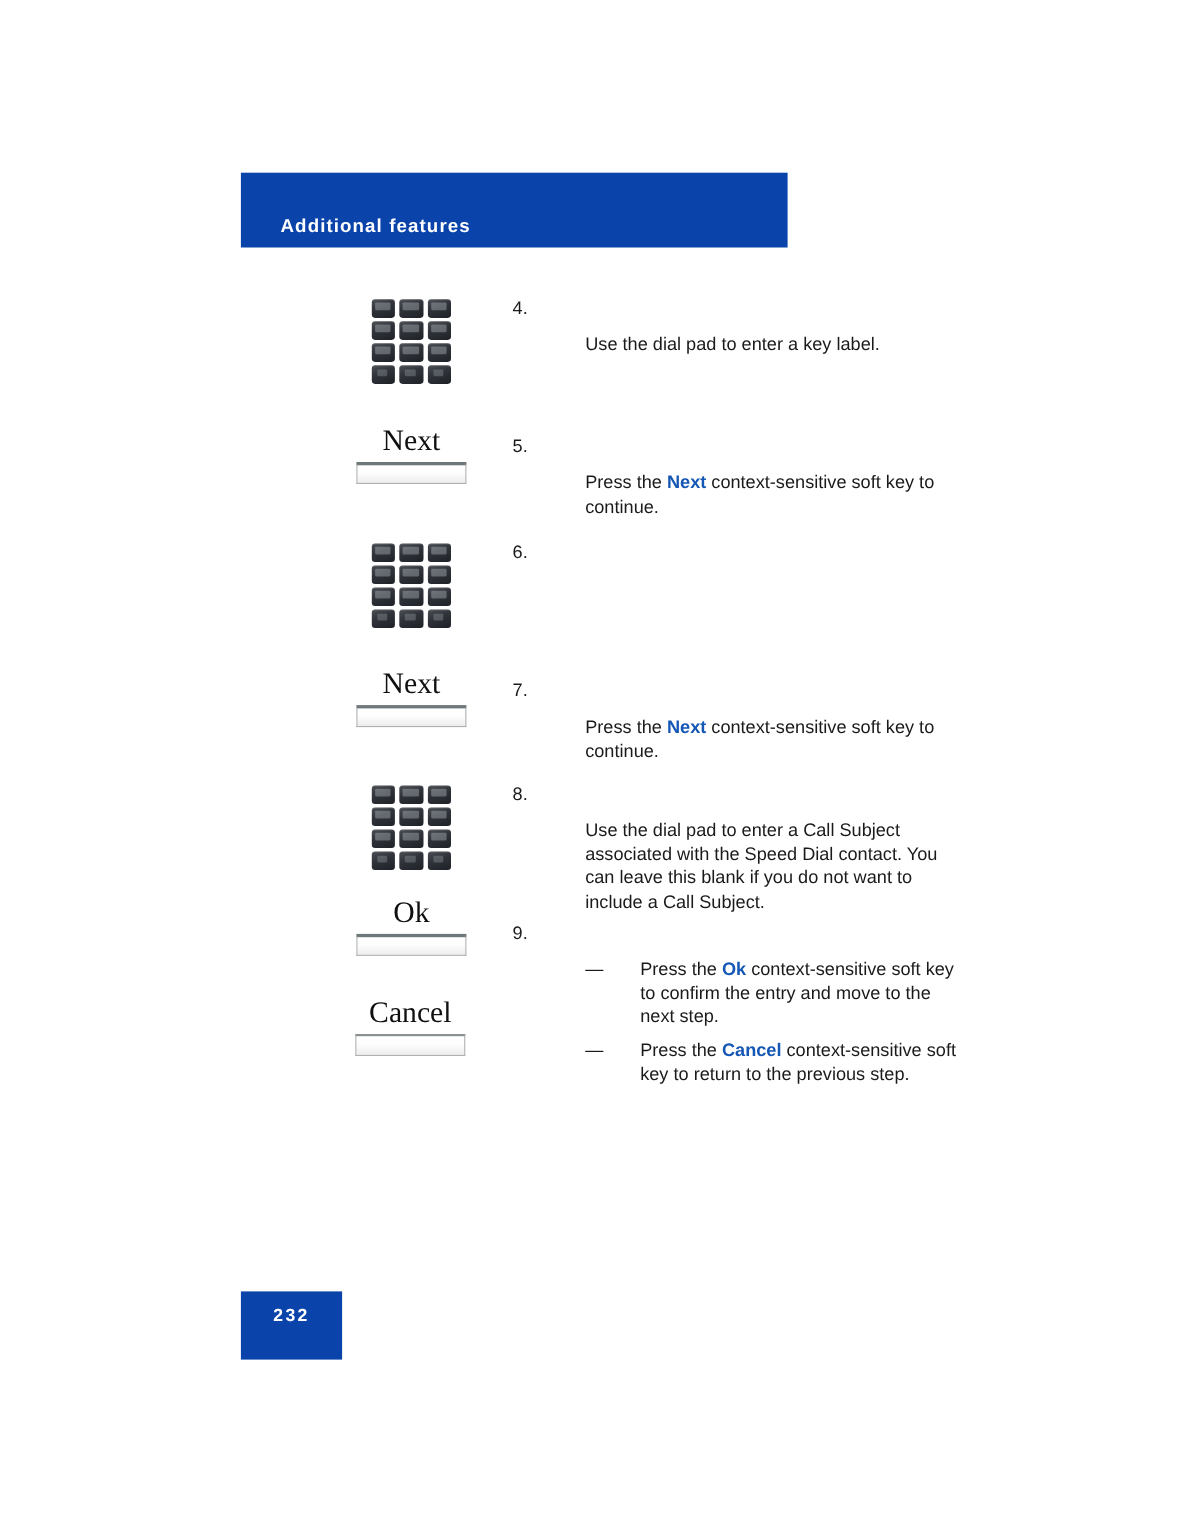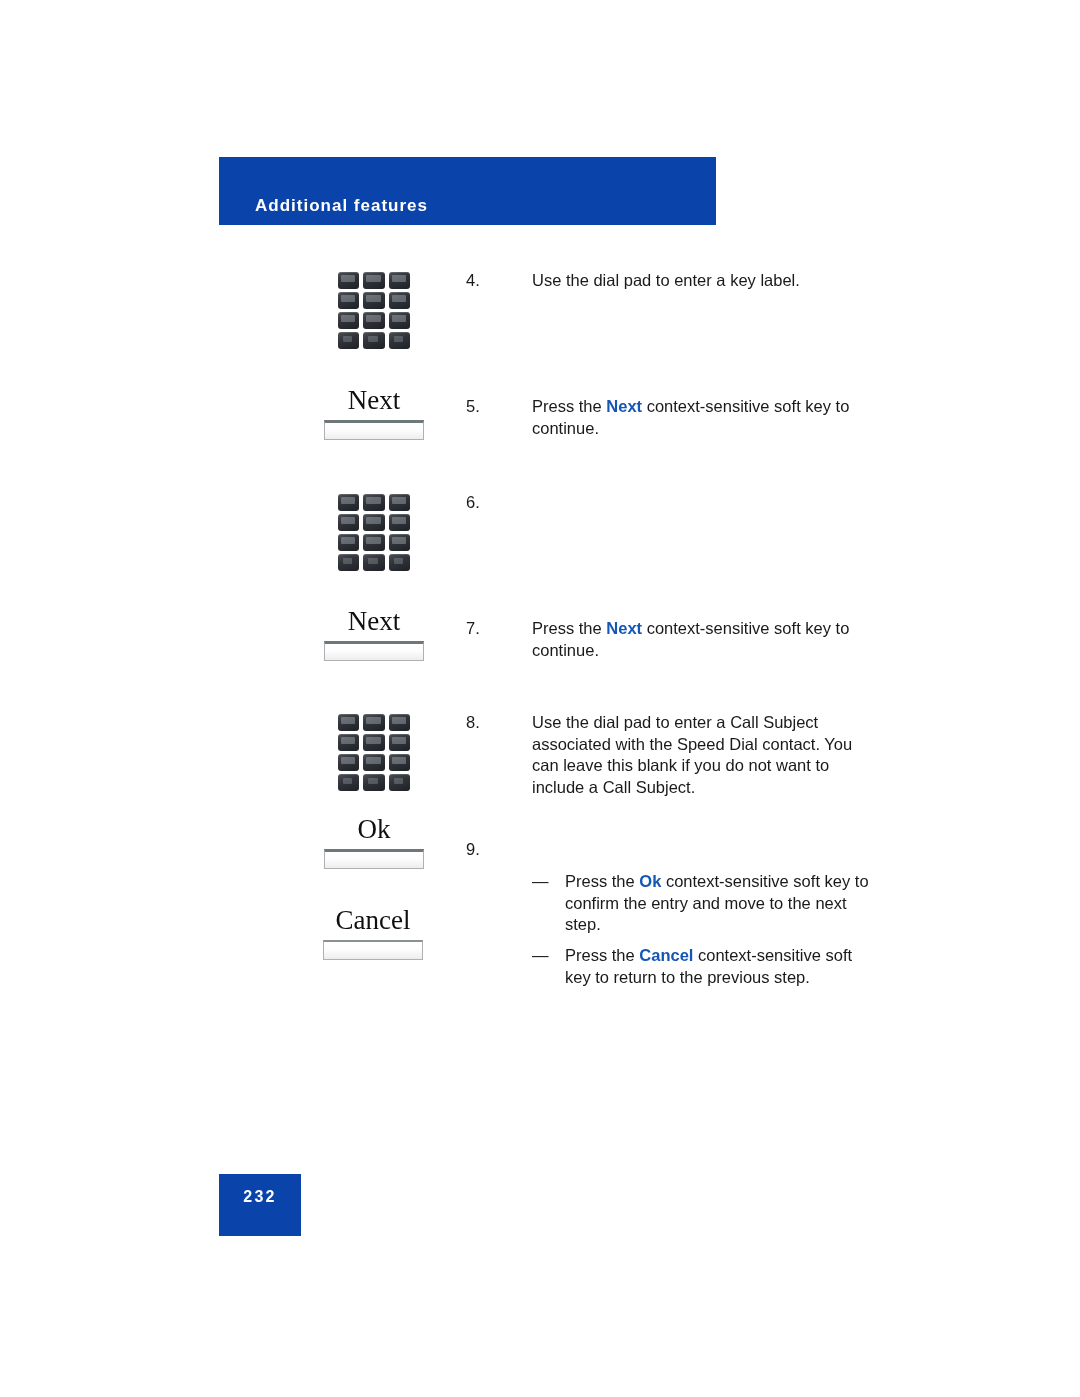--- a/index.html
+++ b/index.html
@@ -114,20 +114,21 @@
   .step .num {
     position: absolute;
     left: 0;
     top: 0;
     width: 40px;
     text-align: left;
   }
   .step .txt {
     display: block;
     margin-left: 66px;
+    margin-top: 33px;
   }
   .hl {
     color: #1557b5;
     font-weight: bold;
   }
 
   
   .subitem {
     position: absolute;
     left: 532px;
@@ -137,29 +138,29 @@
     line-height: 21.5px;
   }
   .subitem .dash {
     position: absolute;
     left: 0;
     top: 0;
     width: 30px;
   }
   .subitem .txt {
     display: block;
-    margin-left: 33px;
+    margin-left: 50px;
   }
 
   
   #page-number-block {
     position: absolute;
     left: 219px;
     top: 1174px;
-    width: 82px;
+    width: 92px;
     height: 62px;
     background: #0a44ab;
   }
   #page-number {
     position: absolute;
     top: 14px;
     left: 0;
     right: 0;
     text-align: center;
     color: #ffffff;

